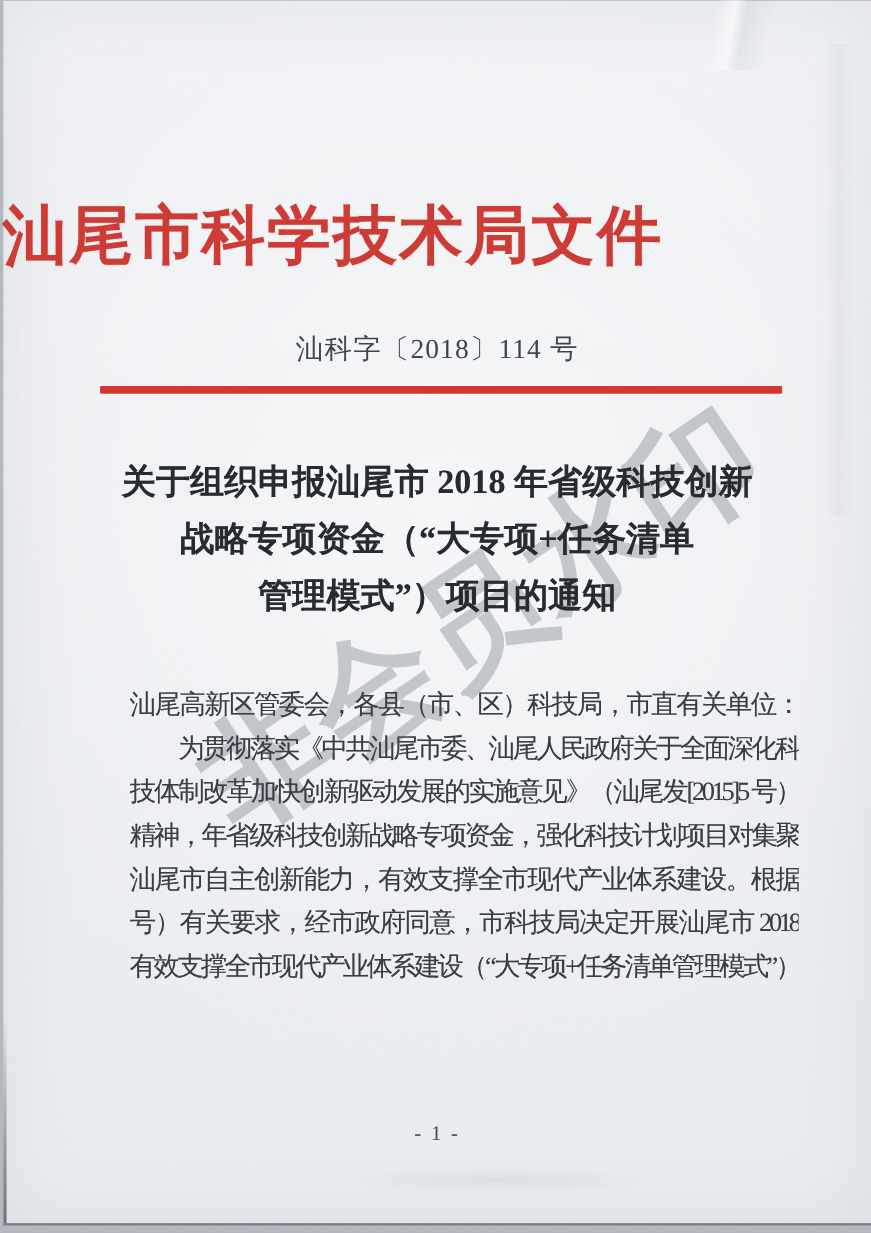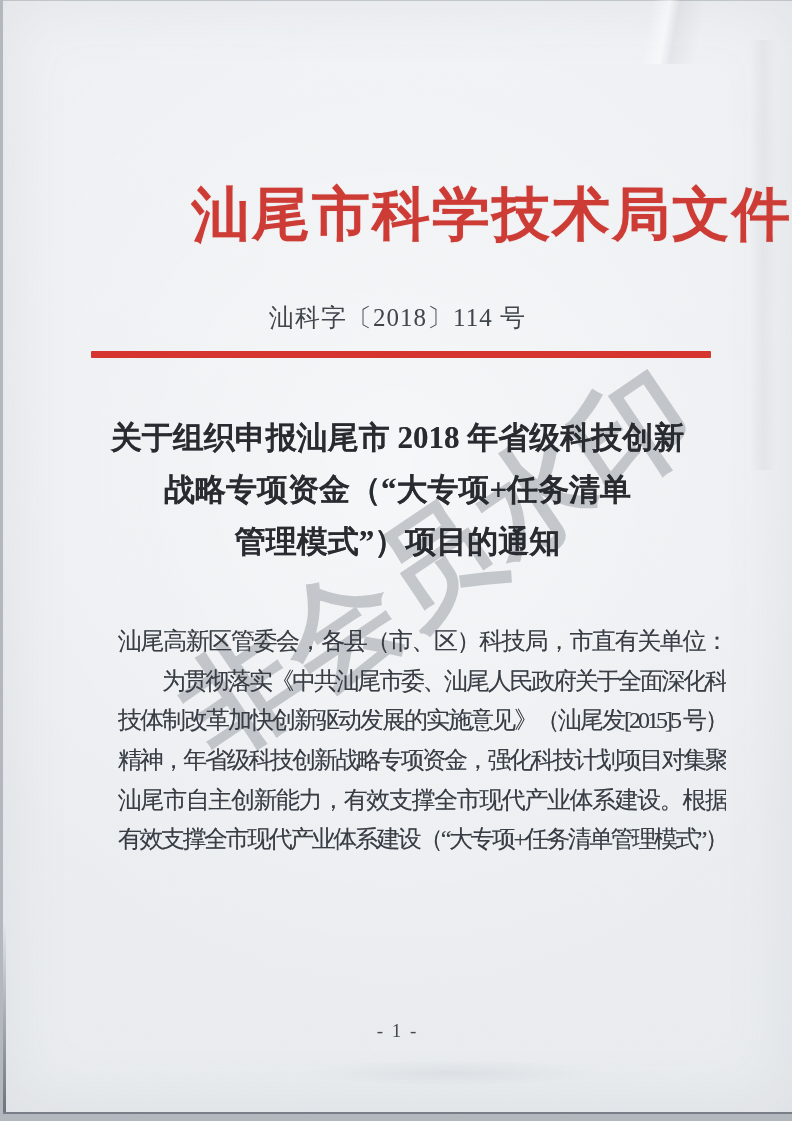--- a/index.html
+++ b/index.html
@@ -21,21 +21,21 @@
   .smudge-bottom{position:absolute;left:300px;top:1060px;width:300px;height:26px;border-radius:50%;
          background:radial-gradient(closest-side,rgba(120,126,138,0.10),rgba(0,0,0,0));}
   
   .watermark{position:absolute;left:135px;top:490px;width:600px;height:145px;
          transform:rotate(-34deg);transform-origin:50% 50%;
          font-family:"Liberation Sans","DejaVu Sans",sans-serif;font-weight:700;
          font-size:115px;letter-spacing:2px;line-height:145px;white-space:nowrap;
          color:rgba(148,153,160,0.50);text-align:center;z-index:1;}
   
   .content{position:absolute;inset:0;z-index:2;}
-  .banner{position:absolute;top:186px;left:0;width:100%;text-align:right;
+  .banner{position:absolute;top:186px;left:0;width:100%;text-align:left;
          font-size:58px;line-height:58px;font-weight:600;letter-spacing:2px;
          color:#ce3a34;text-shadow:0 0 1px rgba(206,58,52,0.4);}
   .doc-no{position:absolute;top:304px;left:0;width:100%;text-align:center;
          font-size:25px;line-height:27px;letter-spacing:1px;color:#3f444b;}
   .red-rule{position:absolute;top:351px;left:88px;width:620px;height:7px;
          background:#d6342d;border-radius:1px;}
   .title{position:absolute;top:412px;left:0;width:100%;text-align:center;
          font-size:31px;line-height:52px;font-weight:700;color:#26292e;
          text-shadow:0 0 0.6px rgba(38,41,46,0.5);}
   .body-block{position:absolute;top:622px;left:96px;width:608px;
@@ -71,20 +71,21 @@
         <div>战略专项资金（“大专项+任务清单</div>
         <div>管理模式”）项目的通知</div>
       </div>
 
       <div class="body-block">
         <div class="bl">汕尾高新区管委会，各县（市、区）科技局，市直有关单位：</div>
         <div class="bl indent">为贯彻落实《中共汕尾市委、汕尾人民政府关于全面深化科</div>
         <div class="bl">技体制改革加快创新驱动发展的实施意见》（汕尾发[2015]5 号）</div>
         <div class="bl">精神，年省级科技创新战略专项资金，强化科技计划项目对集聚创</div>
         <div class="bl">汕尾市自主创新能力，有效支撑全市现代产业体系建设。根据《广</div>
+        <div class="bl">号）有关要求，经市政府同意，市科技局决定开展汕尾市 2018</div>
         <div class="bl">有效支撑全市现代产业体系建设（“大专项+任务清单管理模式”）</div>
       </div>
 
       <div class="page-no">- 1 -</div>
     </div>
 
     <svg class="grain" width="792" height="1121" xmlns="http://www.w3.org/2000/svg">
       <filter id="n">
         <feTurbulence type="fractalNoise" baseFrequency="0.85" numOctaves="2" seed="7"></feTurbulence>
         <feColorMatrix type="matrix" values="0 0 0 0 0.42  0 0 0 0 0.44  0 0 0 0 0.49  0 0 0 0.05 0"></feColorMatrix>

